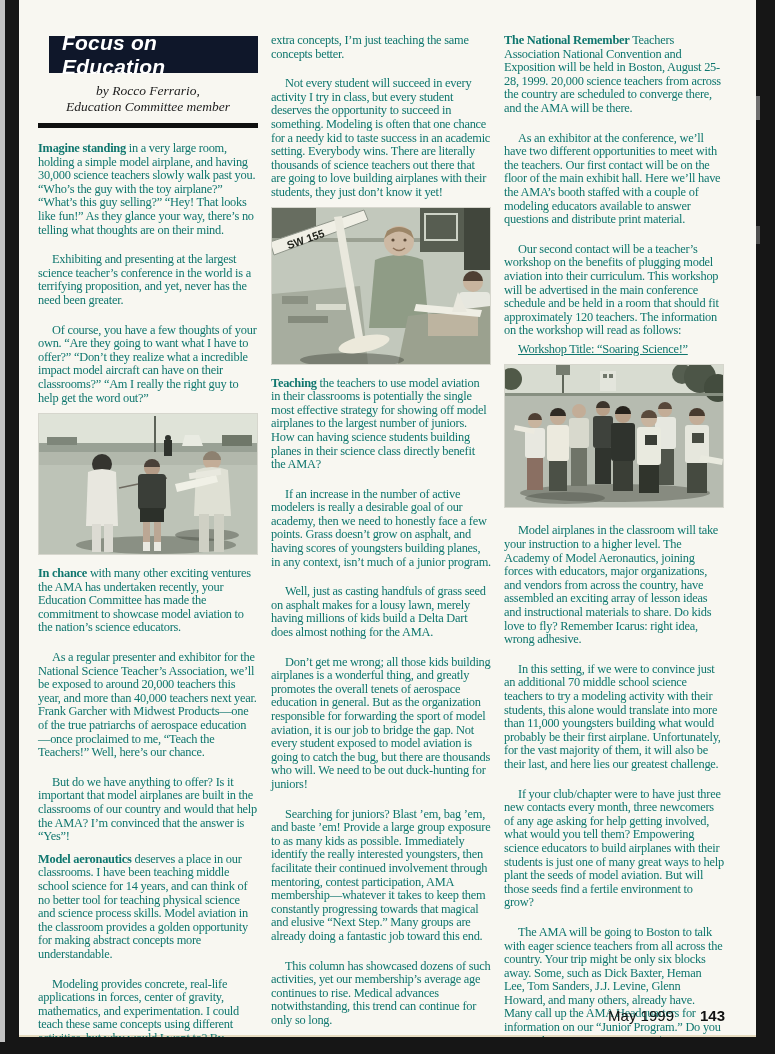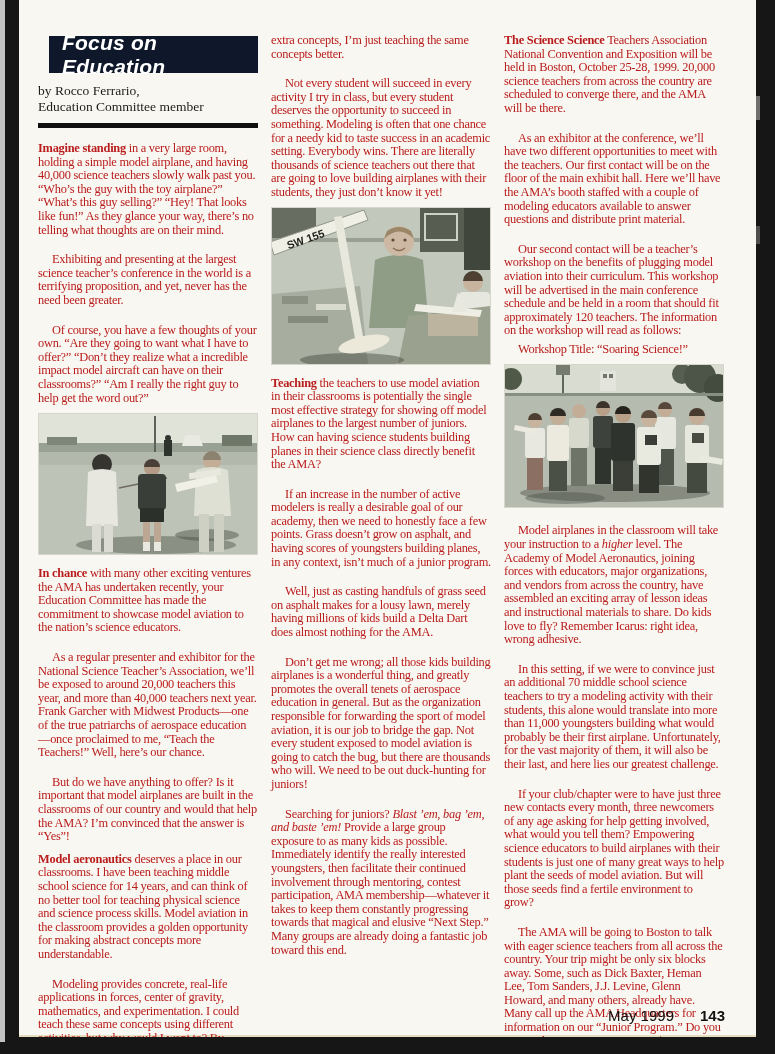--- a/index.html
+++ b/index.html
@@ -4,30 +4,30 @@
 <style>
   html,body{margin:0;padding:0;background:#333;}
   .scan{position:relative;width:775px;height:1054px;background:#161616;overflow:hidden;
         font-family:"Liberation Serif","DejaVu Serif",serif;}
   .edge-sliver{position:absolute;left:0;top:0;width:5px;height:1042px;background:#c2c2c2;}
   .edge-notch{position:absolute;left:753px;width:7px;height:24px;background:#858585;opacity:.8;}
   .page{position:absolute;left:19px;top:0;width:737px;height:1037px;background:#f8f7f1;overflow:hidden;
         box-shadow:inset 0 -2px 0 #e6dcc0;}
   .cols{display:flex;gap:13px;padding:32px 31px 0 19px;}
   .col{width:220px;flex:0 0 220px;}
-  .para{margin:0;font-size:12.4px;line-height:13.6px;letter-spacing:-0.25px;color:#b91c1c;text-align:left;}
+  .para{margin:0;font-size:12.4px;line-height:13.6px;letter-spacing:-0.25px;color:#0f766e;text-align:left;}
   .ind{text-indent:14px;margin-top:16px;}
   .gap-lg{margin-top:9px;}
-  .gap-sm{margin-top:5px;}
+  .gap-sm{margin-top:5px;text-decoration:underline;}
   .b{font-weight:bold;}
-  .i{font-style:italic;}
+  .i{}
   .header-box{background:#0f172a;height:37px;display:flex;align-items:center;padding-left:13px;margin:4px 0 10px 11px;}
   .header-box .title{color:#ffffff;font-family:"Liberation Sans","DejaVu Sans",sans-serif;
         font-style:italic;font-weight:bold;font-size:21px;letter-spacing:.2px;}
-  .byline{font-size:13.5px;line-height:16px;color:#1c1c1c;}
+  .byline{font-style:italic;font-size:13.5px;line-height:16px;color:#1c1c1c;text-align:center;}
   .rule{height:5px;background:#101010;margin:8px 0 14px 0;}
   .photo{margin:8px 0 12px 0;border:1px solid #d6d6cd;overflow:hidden;padding:0;background:#c6ccc0;}
   .photo svg{display:block;}
   .photo.p2{margin-top:7px;}
   .footer{position:absolute;right:31px;bottom:13px;font-family:"Liberation Sans","DejaVu Sans",sans-serif;
         font-size:15px;color:#111;}
   .footer .pagenum{font-weight:bold;margin-left:26px;}
 </style>
 </head>
 <body>
@@ -43,21 +43,21 @@
       <div class="col">
         <div class="header-box">
           <span class="title">Focus on Education</span>
         </div>
         <div class="byline">
           <div>by Rocco Ferrario,</div>
           <div>Education Committee member</div>
         </div>
         <div class="rule"></div>
         <div>
-            <p class="para"><span class="b">Imagine standing</span><span> in a very large room, holding a simple model airplane, and having 40,000 science teachers slowly walk past you. “Who’s the guy with the toy airplane?” “What’s this guy selling?” “Hey! That looks like fun!” As they glance your way, there’s no telling what thoughts are on their mind.</span></p>
+            <p class="para"><span class="b">Imagine standing</span><span> in a very large room, holding a simple model airplane, and having 30,000 science teachers slowly walk past you. “Who’s the guy with the toy airplane?” “What’s this guy selling?” “Hey! That looks like fun!” As they glance your way, there’s no telling what thoughts are on their mind.</span></p>
             <p class="para ind"><span>Exhibiting and presenting at the largest science teacher’s conference in the world is a terrifying proposition, and yet, never has the need been greater.</span></p>
             <p class="para ind"><span>Of course, you have a few thoughts of your own. “Are they going to want what I have to offer?” “Don’t they realize what a incredible impact model aircraft can have on their classrooms?” “Am I really the right guy to help get the word out?”</span></p>
           </div>
 
         <figure class="photo" aria-label="Three people standing outdoors on pavement examining a hand-held model airplane">
           <svg width="218" height="140" viewBox="0 0 218 140" xmlns="http://www.w3.org/2000/svg">
             <rect width="218" height="140" fill="#c3c9bd"></rect>
             <rect width="218" height="36" fill="#dfe3d8"></rect>
             <rect y="29" width="218" height="9" fill="#99a195"></rect>
             <rect x="8" y="23" width="30" height="8" fill="#7e867a"></rect>
@@ -141,27 +141,28 @@
             <text x="14" y="33" font-size="11" font-weight="bold" fill="#23261f" font-family="Liberation Sans, sans-serif" transform="rotate(-19 40 30)">SW 155</text>
           </svg>
         </figure>
 
         <div>
             <p class="para"><span class="b">Teaching</span><span> the teachers to use model aviation in their classrooms is potentially the single most effective strategy for showing off model airplanes to the largest number of juniors. How can having science students building planes in their science class directly benefit the AMA?</span></p>
             <p class="para ind"><span>If an increase in the number of active modelers is really a desirable goal of our academy, then we need to honestly face a few points. Grass doesn’t grow on asphalt, and having scores of youngsters building planes, in any context, isn’t much of a junior program.</span></p>
             <p class="para ind"><span>Well, just as casting handfuls of grass seed on asphalt makes for a lousy lawn, merely having millions of kids build a Delta Dart does almost nothing for the AMA.</span></p>
             <p class="para ind"><span>Don’t get me wrong; all those kids building airplanes is a wonderful thing, and greatly promotes the overall tenets of aerospace education in general. But as the organization responsible for forwarding the sport of model aviation, it is our job to bridge the gap. Not every student exposed to model aviation is going to catch the bug, but there are thousands who will. We need to be out duck-hunting for juniors!</span></p>
             <p class="para ind"><span>Searching for juniors? </span><span class="i">Blast ’em, bag ’em, and baste ’em!</span><span> Provide a large group exposure to as many kids as possible. Immediately identify the really interested youngsters, then facilitate their continued involvement through mentoring, contest participation, AMA membership—whatever it takes to keep them constantly progressing towards that magical and elusive “Next Step.” Many groups are already doing a fantastic job toward this end.</span></p>
+            <p class="para ind"><span>This column has showcased dozens of such activities, yet our membership’s average age continues to rise. Medical advances notwithstanding, this trend can continue for only so long.</span></p>
           </div>
       </div>
 
       <div class="col">
         <div style="height:2px"></div>
         <div>
-            <p class="para"><span class="b">The Science Science</span><span> Teachers Association National Convention and Exposition will be held in Boston, October 25-28, 1999. 20,000 science teachers from across the country are scheduled to converge there, and the AMA will be there.</span></p>
+            <p class="para"><span class="b">The National Remember</span><span> Teachers Association National Convention and Exposition will be held in Boston, August 25-28, 1999. 20,000 science teachers from across the country are scheduled to converge there, and the AMA will be there.</span></p>
             <p class="para ind"><span>As an exhibitor at the conference, we’ll have two different opportunities to meet with the teachers. Our first contact will be on the floor of the main exhibit hall. Here we’ll have the AMA’s booth staffed with a couple of modeling educators available to answer questions and distribute print material.</span></p>
             <p class="para ind"><span>Our second contact will be a teacher’s workshop on the benefits of plugging model aviation into their curriculum. This workshop will be advertised in the main conference schedule and be held in a room that should fit approximately 120 teachers. The information on the workshop will read as follows:</span></p>
             <p class="para ind gap-sm"><span>Workshop Title: “Soaring Science!”</span></p>
           </div>
 
         <figure class="photo" aria-label="Group of students and teachers posing outdoors on a playground holding model airplanes">
           <svg width="218" height="142" viewBox="0 0 218 142" xmlns="http://www.w3.org/2000/svg">
             <rect width="218" height="142" fill="#b6bbb0"></rect>
             <rect width="218" height="31" fill="#d8dcd1"></rect>
             <circle cx="6" cy="14" r="11" fill="#505948"></circle>

